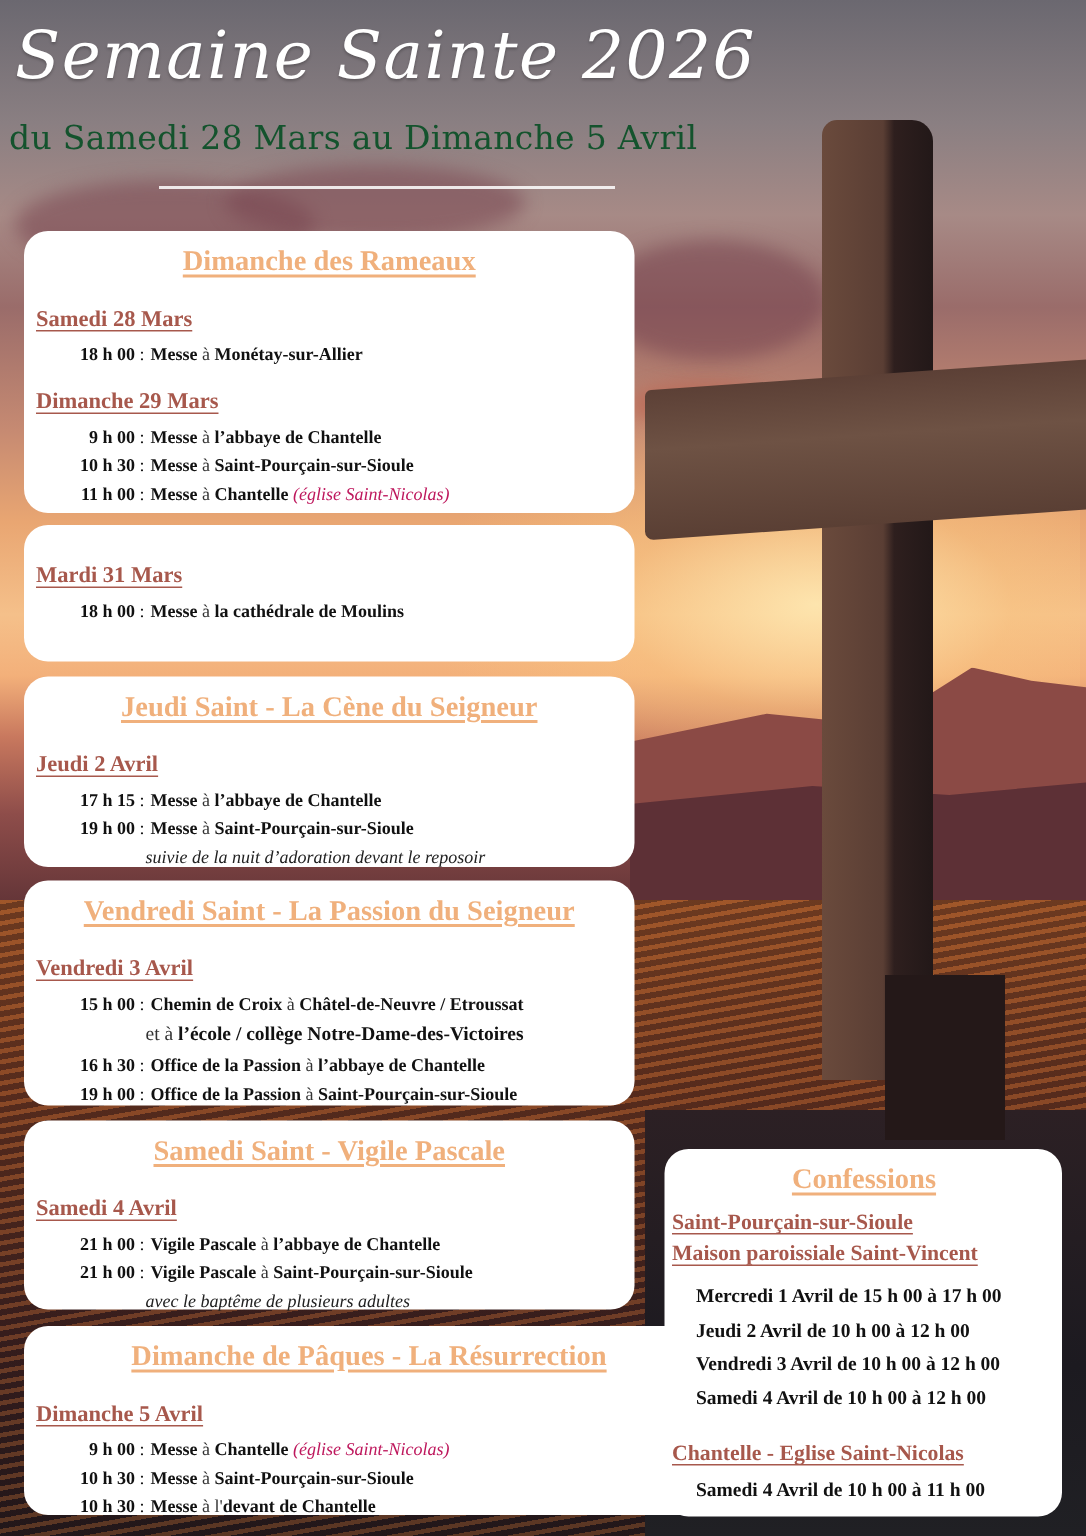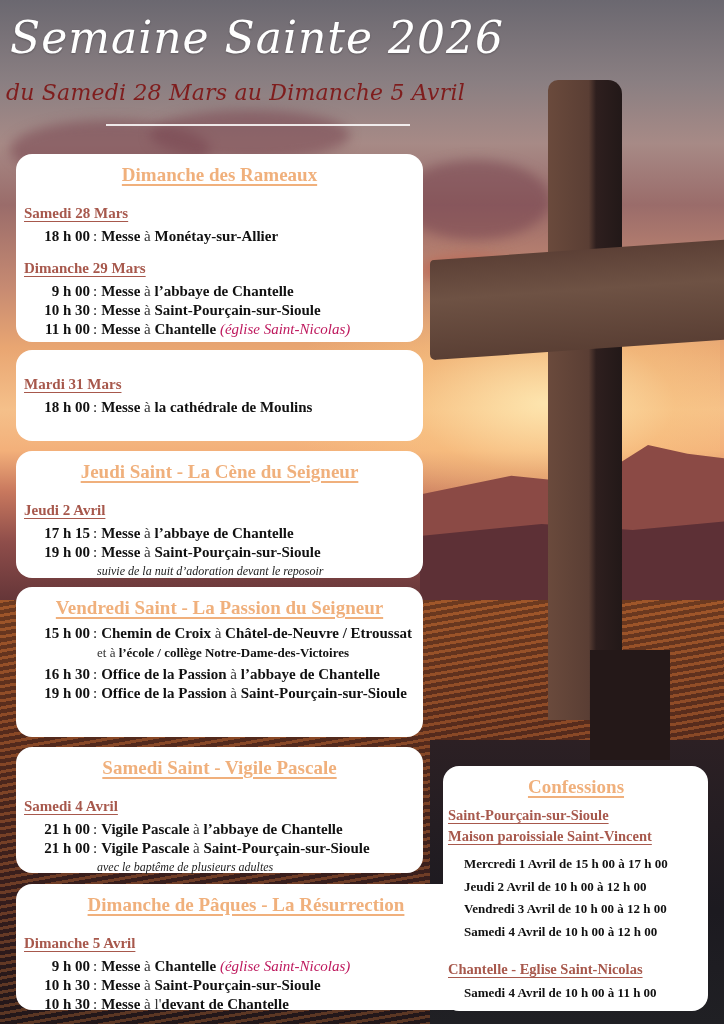--- a/index.html
+++ b/index.html
@@ -57,21 +57,21 @@
   }
 
   .title {
     position: absolute; left: 10px; top: 12px; width: 520px;
     color: #ffffff; font-family: "DejaVu Serif", serif; font-style: italic;
     font-size: 44px; font-weight: normal; letter-spacing: 1px; text-align: left;
     text-shadow: 0 1px 2px rgba(0,0,0,0.25);
   }
   .subtitle {
     position: absolute; left: 6px; top: 80px; width: 520px;
-    color: #7f1d1d; font-family: "DejaVu Serif", serif; font-style: italic;
+    color: #14532d; font-family: "DejaVu Serif", serif; 
     font-size: 22px; letter-spacing: 0.2px;
   }
   .rule {
     position: absolute; left: 106px; top: 124px; width: 304px; height: 2px;
     background: rgba(255,255,255,0.85);
   }
 
   .card {
     position: absolute; background: #ffffff; border-radius: 16px;
     padding: 8px 8px 6px 8px;
@@ -81,21 +81,21 @@
     text-align: center; color: #f0b07c; font-weight: bold; font-size: 19px;
     text-decoration: underline; text-underline-offset: 3px; text-decoration-thickness: 1.5px;
     margin-top: 1px; line-height: 24px;
   }
   .date {
     color: #a7584c; font-weight: bold; font-size: 15px;
     text-decoration: underline; text-underline-offset: 3px;
     line-height: 20px; margin-top: 16px;
   }
   .events { margin-top: 4px; }
-  .ev { display: flex; font-size: 15px; line-height: 19px; color: #111; }
+  .ev { display: flex; font-size: 12px; line-height: 19px; color: #111; }
   .ev .time { width: 66px; text-align: right; font-weight: bold; flex: none; }
   .ev .sep { padding: 0 4px 0 3px; flex: none; }
   .ev .txt { flex: 1; }
   .b { font-weight: bold; }
   .a { font-weight: normal; color: #333; }
   .it { font-style: italic; font-weight: normal; color: #be185d; }
   .note { padding-left: 73px; font-size: 12px; font-style: italic; color: #222; line-height: 18px; }
   .cont { padding-left: 73px; font-size: 13px; line-height: 19px; color: #111; }
   .gap { height: 6px; }
   .gap-lg { height: 12px; }
@@ -181,20 +181,21 @@
       <span class="time">19 h 00</span>
         <span class="sep">:</span>
       <span class="txt"><span class="b">Messe</span> <span class="a">à</span> <span class="b">Saint-Pourçain-sur-Sioule</span></span>
     </div>
     <div class="note">suivie de la nuit d’adoration devant le reposoir</div>
   </div>
 </div>
 
 <div class="card" style="left:16px;top:587px;width:407px;height:150px;">
   <div class="card-title">Vendredi Saint - La Passion du Seigneur</div>
+  <div class="date">Vendredi 3 Avril</div>
   <div class="events">
     <div class="ev">
       <span class="time">15 h 00</span>
         <span class="sep">:</span>
       <span class="txt"><span class="b">Chemin de Croix</span> <span class="a">à</span> <span class="b">Châtel-de-Neuvre / Etroussat</span></span>
     </div>
     <div class="cont">
       <span class="a">et à</span> <span class="b">l’école / collège Notre-Dame-des-Victoires</span>
     </div>
     <div class="gap" style="height:3px"></div>

